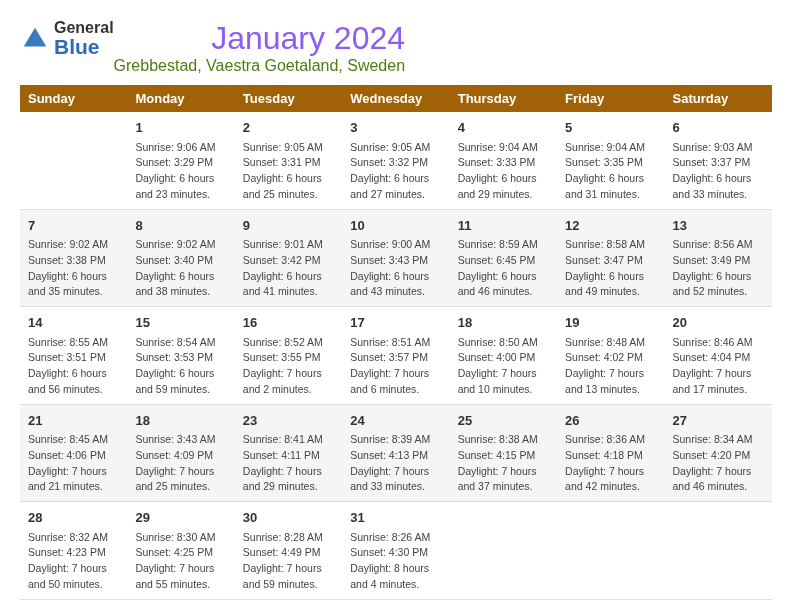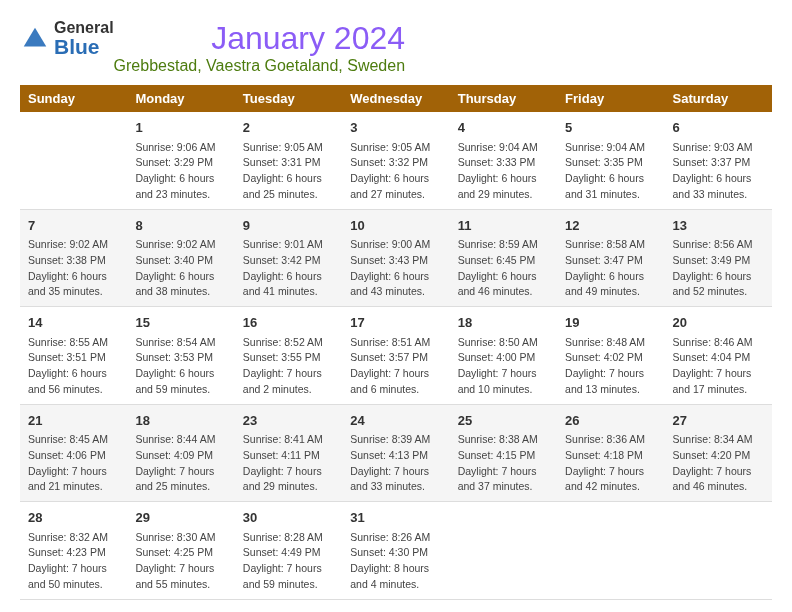--- a/index.html
+++ b/index.html
@@ -275,21 +275,21 @@
       <tr>
         <td>
           <span class="day-number">21</span>
           <div class="day-info" style="white-space: pre-line;">Sunrise: 8:45 AM
 Sunset: 4:06 PM
 Daylight: 7 hours
 and 21 minutes.</div>
         </td>
         <td>
           <span class="day-number">18</span>
-          <div class="day-info" style="white-space: pre-line;">Sunrise: 8:44 AM
+          <div class="day-info" style="white-space: pre-line;">Sunrise: 3:43 AM
 Sunset: 4:09 PM
 Daylight: 7 hours
 and 25 minutes.</div>
         </td>
         <td>
           <span class="day-number">23</span>
           <div class="day-info" style="white-space: pre-line;">Sunrise: 8:41 AM
 Sunset: 4:11 PM
 Daylight: 7 hours
 and 29 minutes.</div>

